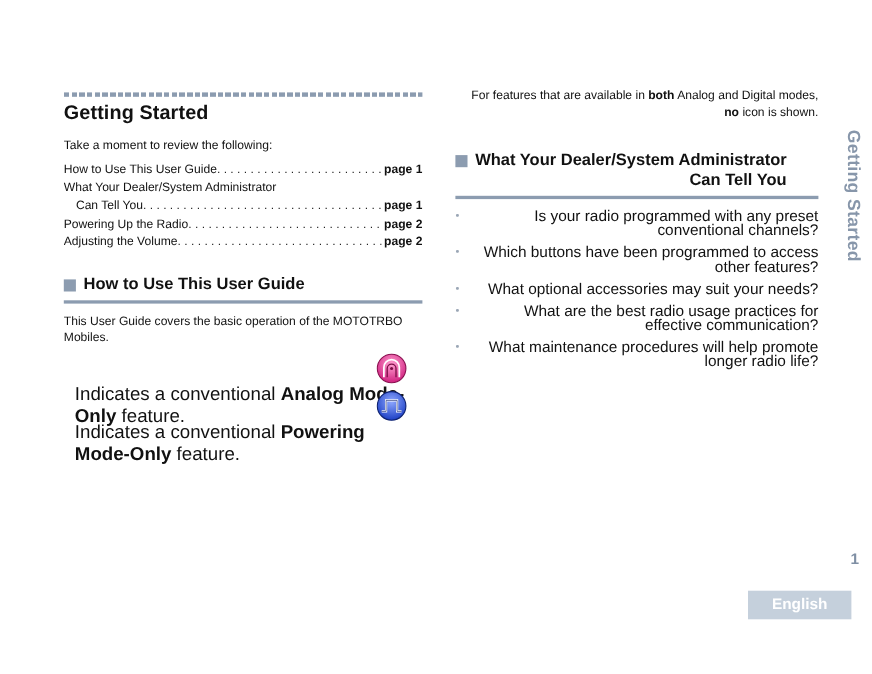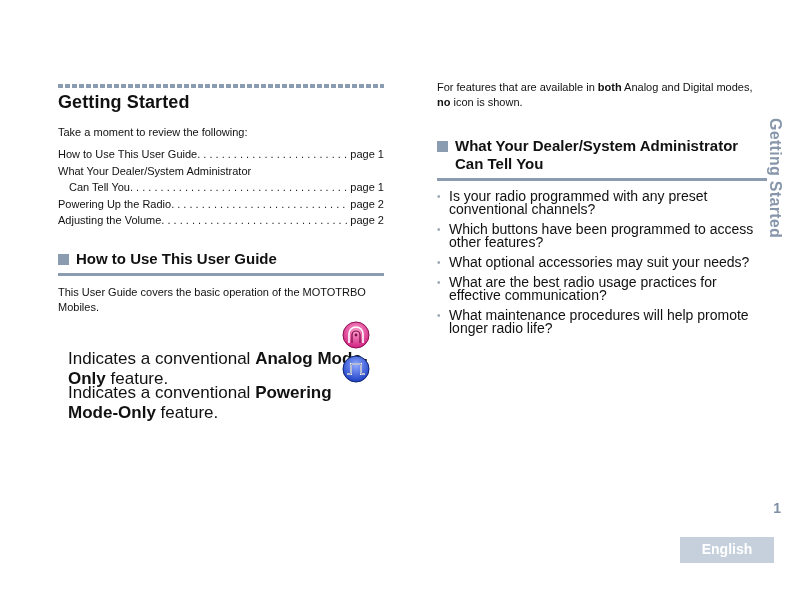--- a/index.html
+++ b/index.html
@@ -1,29 +1,29 @@
 <!DOCTYPE html>
 <html><head>
 <meta charset="utf-8">
 <style>
   html, body { margin: 0; padding: 0; background: #ffffff; }
   body { width: 793px; height: 613px; position: relative; overflow: hidden;
          font-family: "Liberation Sans", sans-serif; color: #111; }
   .col { position: absolute; }
   .left { left: 58px; top: 84px; width: 326px; }
-  .right { left: 437px; top: 80px; width: 330px; }
+  .right { left: 414px; top: 80px; width: 330px; text-align: right; }
   .dash-rule { height: 4px; width: 326px;
     background: repeating-linear-gradient(90deg, #8c9cb0 0 5px, transparent 5px 7px); }
   .page-title { font-size: 18px; font-weight: bold; margin: 4px 0 12px 0; letter-spacing: 0.1px; }
   .p { font-size: 11px; line-height: 15px; margin: 0 0 6px 0; }
   .toc-row { display: flex; font-size: 11px; line-height: 16.5px; white-space: nowrap; overflow: hidden; }
   .toc-row .lbl { flex: none; }
   .toc-row .dots { flex: 1; overflow: hidden; letter-spacing: 2.2px; color: #222; }
   .toc-row .dots::before { content: ". . . . . . . . . . . . . . . . . . . . . . . . . . . . . . . . . . . . . . . . . . . . . ."; letter-spacing: 0; }
-  .toc-row .pg { flex: none; padding-left: 2px; }
+  .toc-row .pg { flex: none; padding-left: 2px; font-weight: bold; }
   .toc-sub { padding-left: 11px; }
   .h2 { display: flex; align-items: flex-start; font-size: 15px; font-weight: bold; line-height: 18px; padding-bottom: 5px;
         border-bottom: 3px solid #8c9cb0; margin-bottom: 9px; }
   .h2 .sq { width: 11px; height: 11px; background: #8c9cb0; margin-right: 7px; margin-top: 4px; flex: none; }
   .icon-row { display: flex; align-items: flex-end; font-size: 17px; margin: 0 0 0 10px; height: 34px; flex-direction: column; }
   .icon-row .ic { width: 28px; height: 28px; flex: none; margin-right: 14px; }
   .bullets { list-style: none; margin: 0; padding: 0; }
   .bullets li { position: relative; padding-left: 12px; font-size: 14px; line-height: 13px; margin-bottom: 7px; }
   .bullets li::before { content: "\2022"; position: absolute; left: 0; top: 0; color: #9aa6b5; font-size: 10px; }
   .side-tab { position: absolute; left: 762px; top: 118px; width: 22px; height: 140px;

